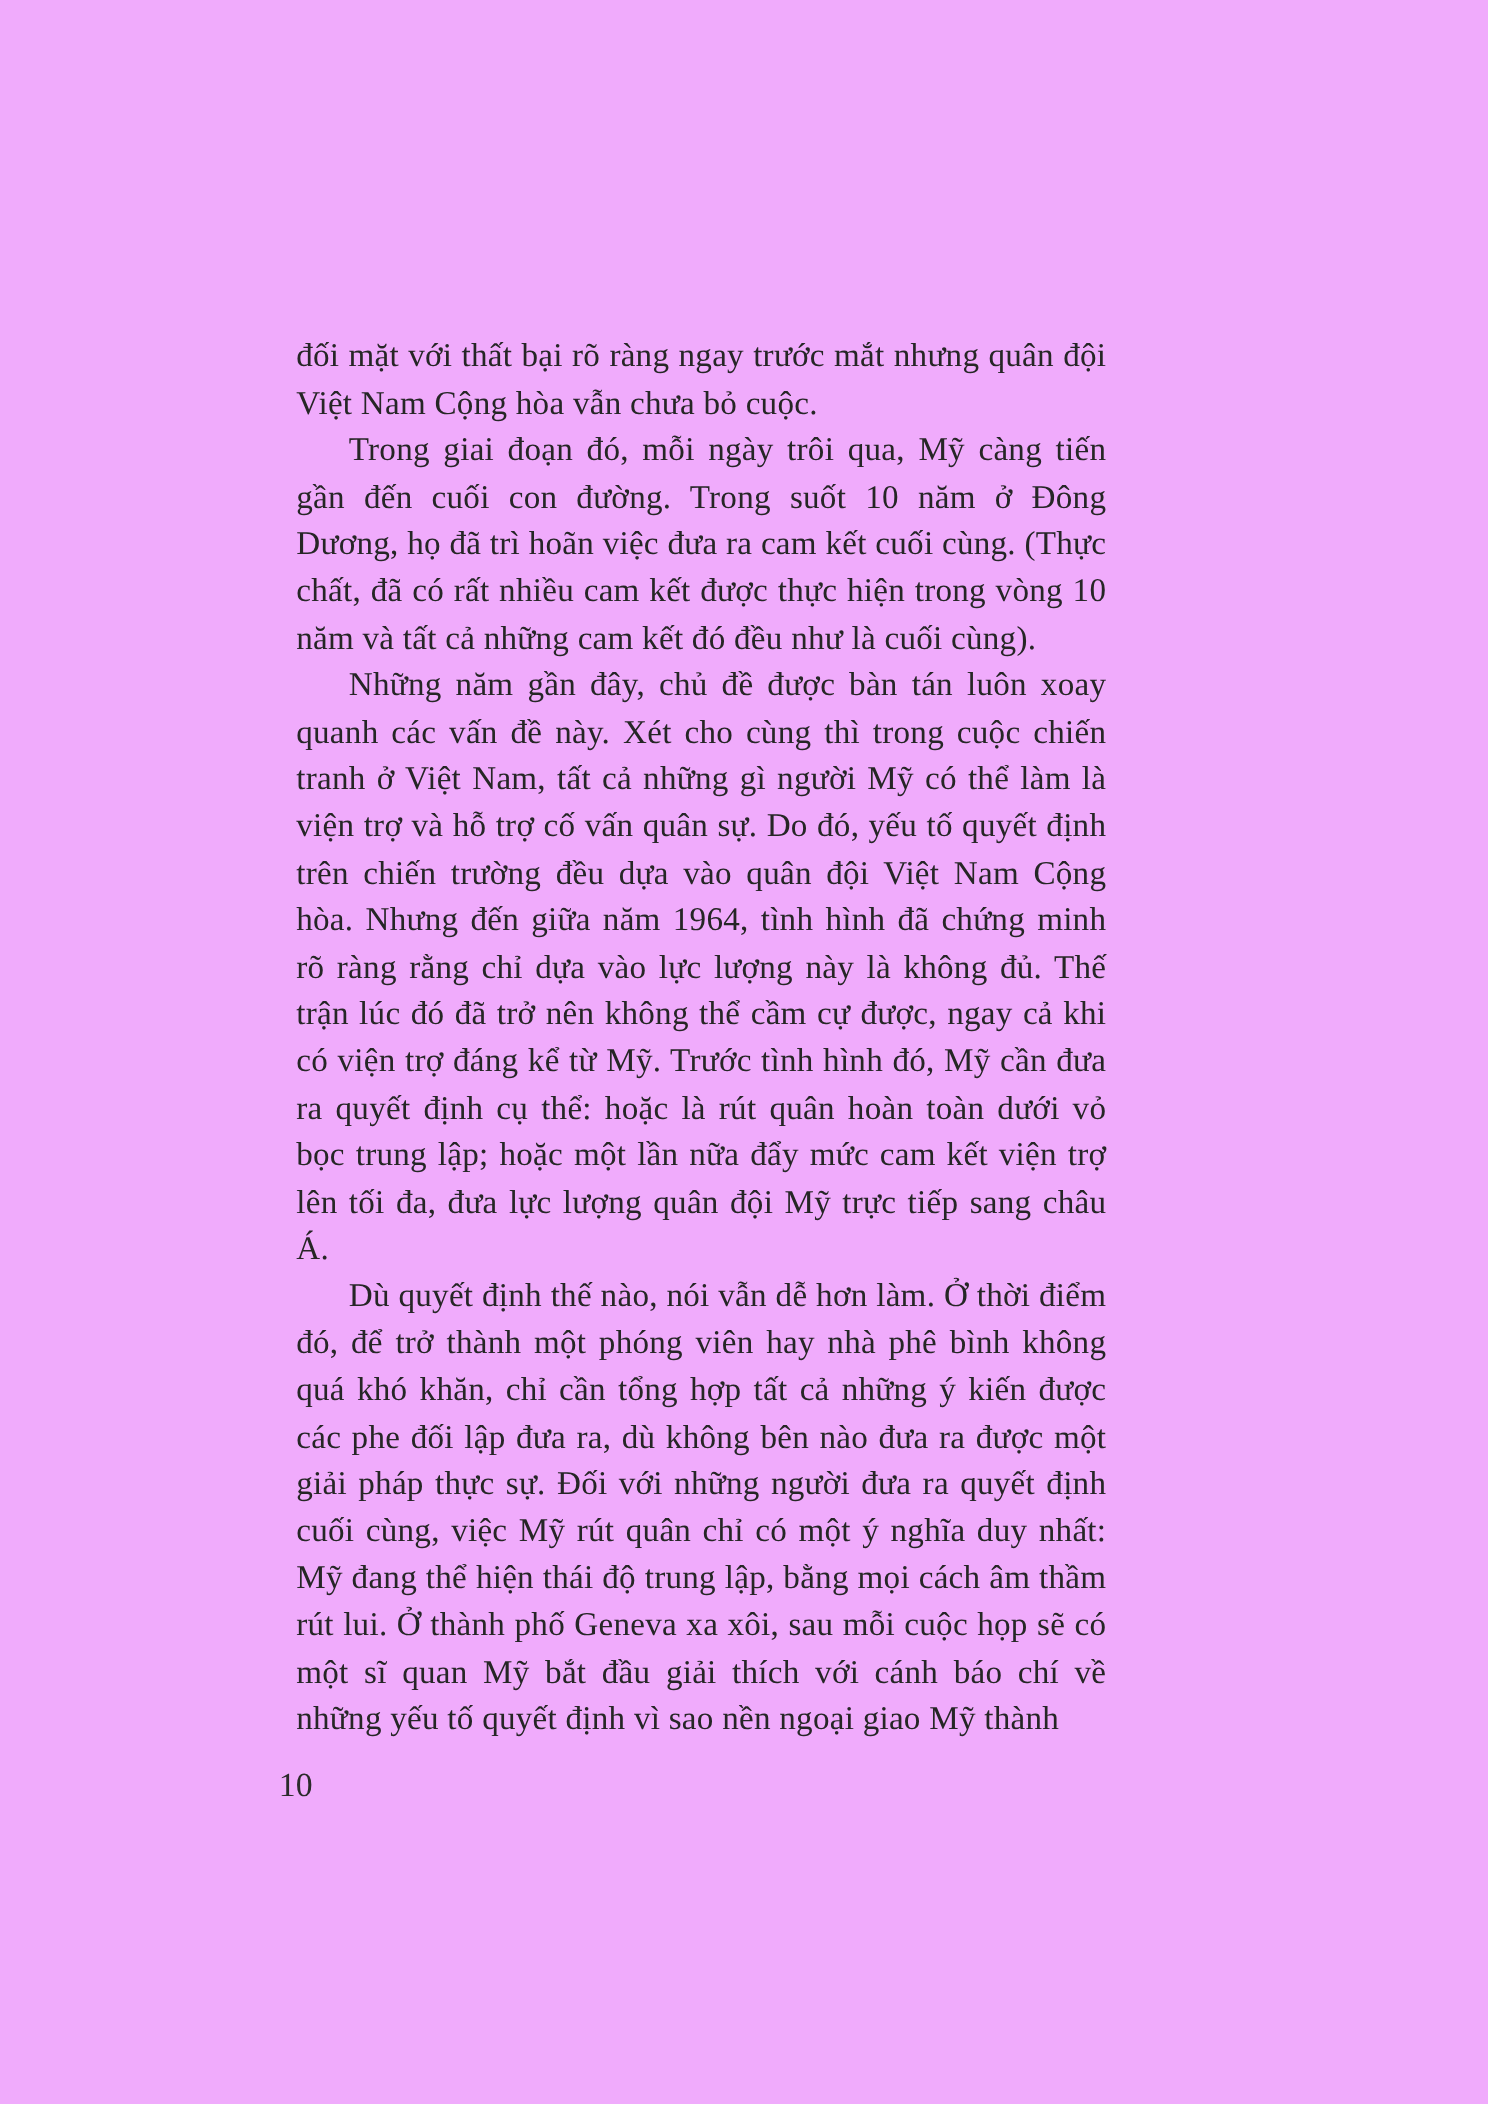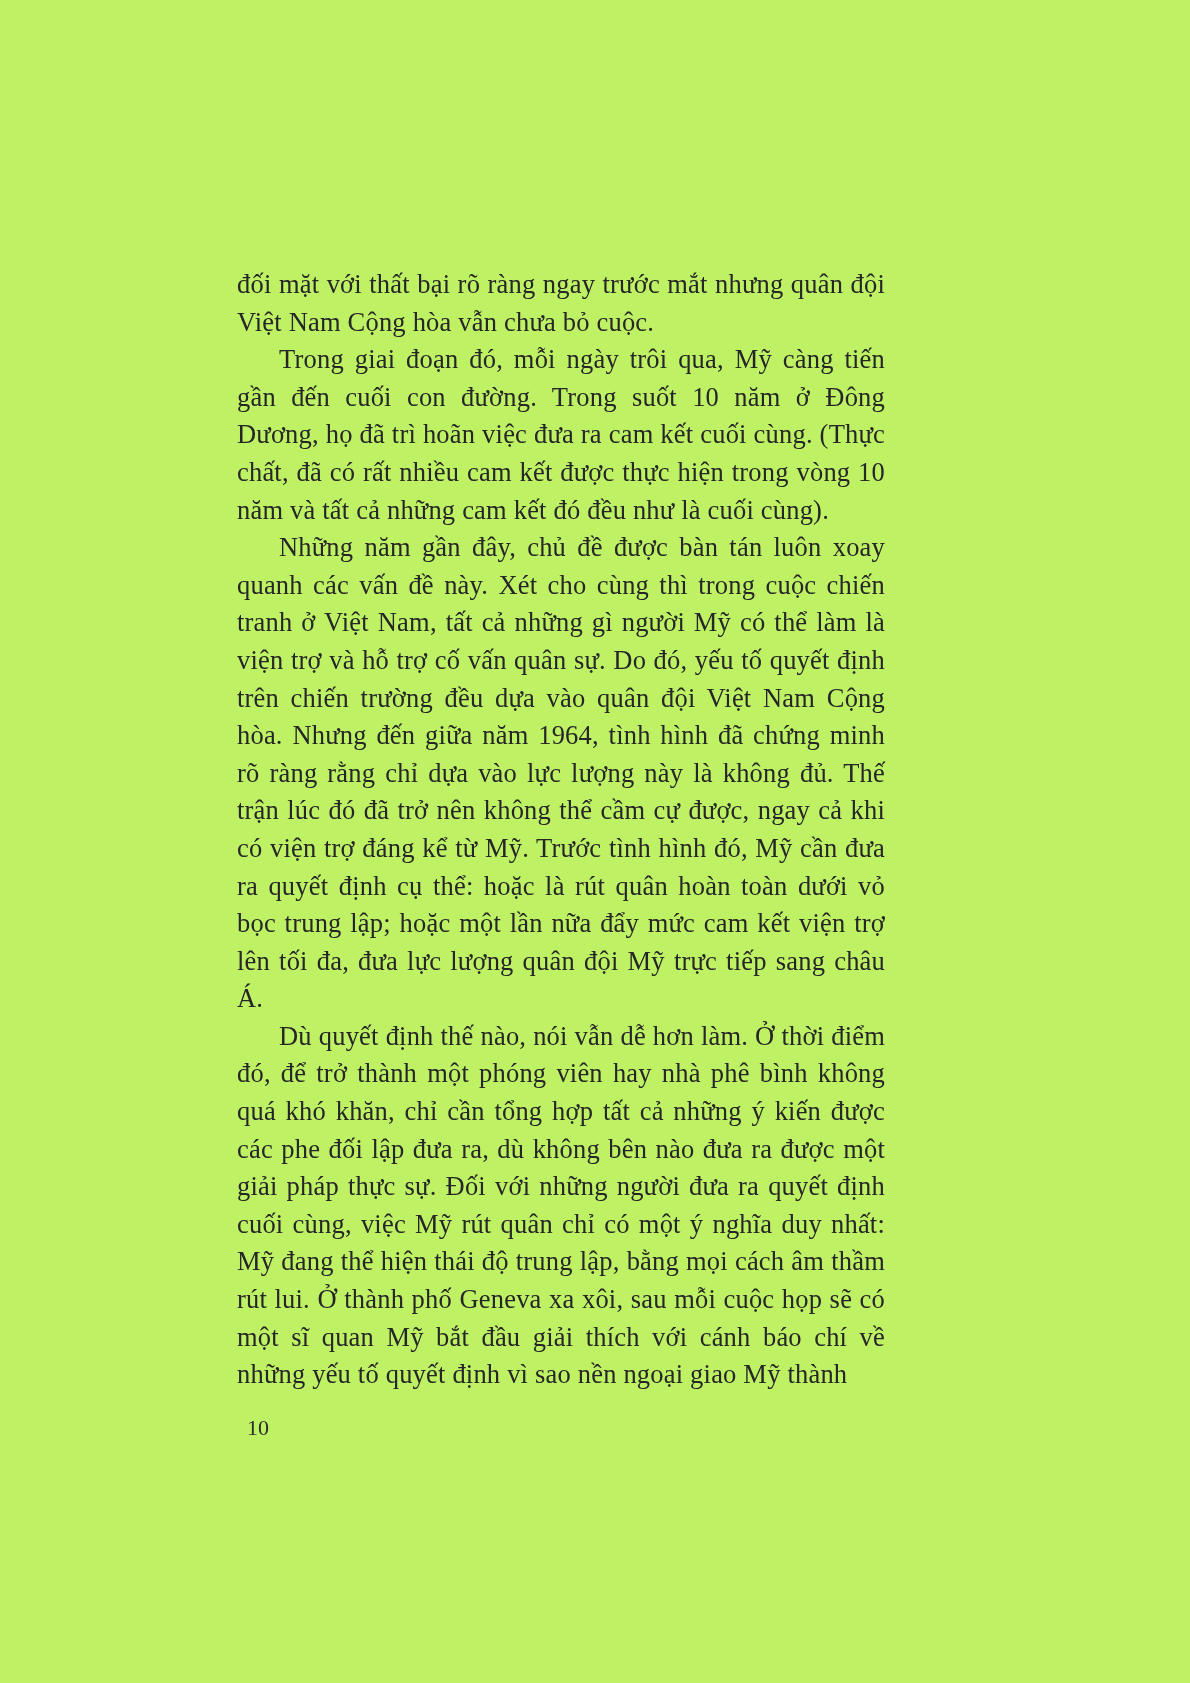--- a/index.html
+++ b/index.html
@@ -11,44 +11,44 @@
     height: 1683px;
     background: #ffffff;
     position: relative;
     font-family: "Liberation Serif", "DejaVu Serif", serif;
     color: #262626;
     overflow: hidden;
   }
   .page {
     position: absolute;
     inset: 0;
-    background: #bef264;
+    background: #f0abfc;
   }
   .text-block {
     position: absolute;
     left: 237px;
     top: 266px;
     width: 648px;
     font-size: 26.5px;
     line-height: 37.6px;
     text-align: justify;
     letter-spacing: 0.2px;
   }
   .text-block p {
     margin: 0;
     padding: 0;
   }
   .text-block p.indent {
     text-indent: 42px;
   }
   .page-number {
     position: absolute;
-    left: 247px;
+    left: 223px;
     top: 1412px;
-    font-size: 22px;
+    font-size: 27px;
     line-height: 32px;
     color: #2b2b2b;
   }
 </style>
 </head>
 <body>
 
 <div class="page">
   <div class="text-block">
     <p>đối mặt với thất bại rõ ràng ngay trước mắt nhưng quân đội Việt Nam Cộng hòa vẫn chưa bỏ cuộc.</p>

